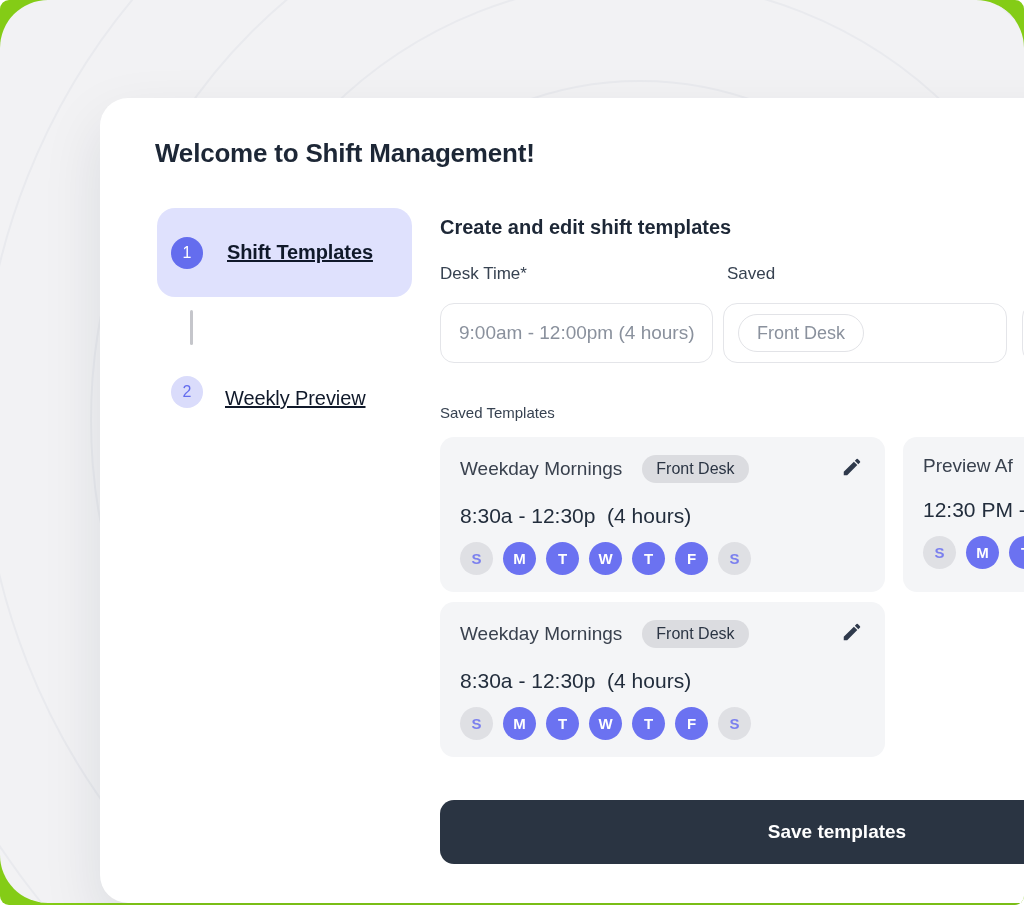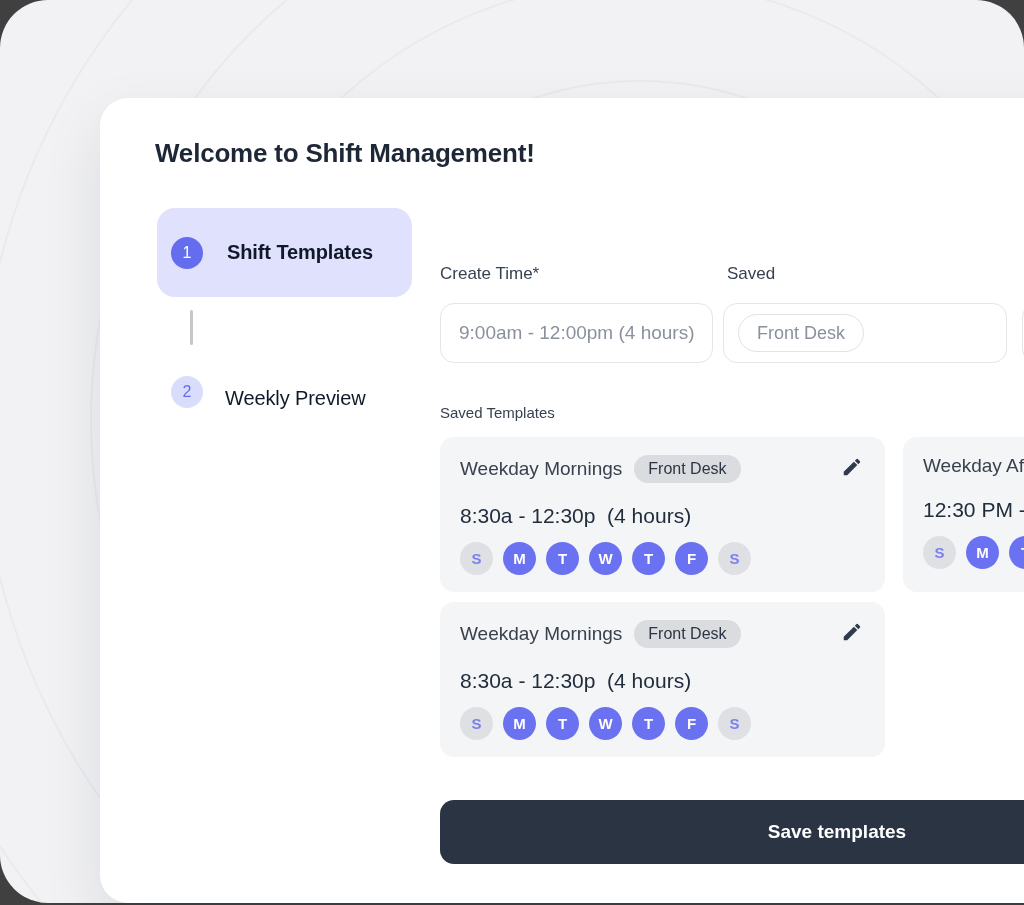--- a/index.html
+++ b/index.html
@@ -1,18 +1,18 @@
 <!DOCTYPE html>
 <html><head>
 <meta charset="utf-8">
 <style>
   * { margin:0; padding:0; box-sizing:border-box; }
   html,body { width:1024px; height:905px; overflow:hidden; background:#ffffff;
               font-family:"Liberation Sans", sans-serif; }
-  .viewport { position:relative; width:1024px; height:905px; overflow:hidden; background:#404040; }
+  .viewport { position:relative; width:1024px; height:905px; overflow:hidden; background:#84cc16;border-radius:9px; }
 
   
   .backdrop { position:absolute; left:0; top:0; width:1024px; height:903px;
               background:#F2F2F4; border-radius:48px; overflow:hidden; }
   .arc { position:absolute; border:2px solid #E9EAEE; border-radius:50%; }
 
   
   .modal { position:absolute; left:100px; top:98px; width:1300px; height:805px;
            background:#ffffff; border-radius:28px;
            box-shadow:0 24px 60px rgba(20,28,45,0.10); }
@@ -22,21 +22,21 @@
 
   
   .step-pill { position:absolute; left:57px; top:110px; width:255px; height:89px;
                border-radius:18px; background:#DFE1FD; display:flex; align-items:center;
                padding-left:14px; gap:24px; cursor:default; }
   .step-circle { width:32px; height:32px; border-radius:50%; display:flex;
                  align-items:center; justify-content:center; font-size:16px; font-weight:500;
                  flex:0 0 auto; }
   .step-circle.active { background:#646DEE; color:#ffffff; }
   .step-circle.idle   { background:#DADCFB; color:#646DEE; }
-  .step-label { font-size:20px; font-weight:600; color:#10192A; letter-spacing:-0.1px; }
+  .step-label { font-size:20px; font-weight:600; color:#10192A; letter-spacing:-0.1px;text-decoration:underline; }
   .connector { position:absolute; left:90px; top:212px; width:3px; height:35px;
                background:#C5C6CB; border-radius:2px; }
   .step-row { position:absolute; left:71px; top:275px; display:flex; align-items:center; gap:22px; }
   .step-row .step-label { font-weight:500;margin-top:14px; }
 
   
   .section-heading { position:absolute; left:340px; top:118px; font-size:20px;
                      font-weight:700; color:#1D2736; }
   .field-label { position:absolute; font-size:17px; font-weight:500; color:#374251; }
   .lbl-shift { left:340px; top:166px; }
@@ -55,21 +55,21 @@
                background:#ffffff; cursor:pointer; }
 
   
   .saved-label { position:absolute; left:340px; top:306px; font-size:15px;
                  font-weight:500; color:#374251; }
   .tcard { position:absolute; width:445px; height:155px; background:#F4F5F7;
            border-radius:14px; padding:18px 20px; }
   .tcard.c0 { left:340px; top:339px; }
   .tcard.c1 { left:340px; top:504px; }
   .tcard.c2 { left:803px; top:339px; }
-  .tcard-head { display:flex; align-items:center; gap:12px; }
+  .tcard-head { display:flex; align-items:center; gap:20px; }
   .tcard-title { font-size:19px; font-weight:500; color:#39414E; white-space:nowrap; }
   .tcard-badge { background:#DBDCE0; border-radius:15px; padding:5px 14px;
                  font-size:16px; font-weight:500; color:#2B3544; white-space:nowrap; }
   .edit-btn { position:absolute; right:20px; top:18px; width:26px; height:26px;
               background:none; border:none; cursor:pointer; display:flex;
               align-items:center; justify-content:center; }
   .tcard-time { margin-top:21px; font-size:21px; color:#222D3C; white-space:pre; }
   .chips { display:flex; gap:10px; margin-top:14px; }
   .chip { width:33px; height:33px; border-radius:50%; display:flex; align-items:center;
           justify-content:center; font-size:15px; font-weight:700; flex:0 0 auto; }
@@ -104,22 +104,23 @@
     <div class="step-pill">
       <span class="step-circle active">1</span>
       <span class="step-label">Shift Templates</span>
     </div>
     <div class="connector"></div>
     <div class="step-row">
       <span class="step-circle idle">2</span>
       <span class="step-label">Weekly Preview</span>
     </div>
 
+    <h2 class="section-heading">Create and edit shift templates</h2>
 
-    <label class="field-label lbl-shift">Create Time*</label>
+    <label class="field-label lbl-shift">Desk Time*</label>
     <div class="field field-shift">
       <input class="field-input" type="text" value="9:00am - 12:00pm (4 hours)" style="">
     </div>
 
     <label class="field-label lbl-team">Saved</label>
     <div class="field field-team">
       <span class="team-chip">Front Desk</span>
     </div>
 
     <div class="field field-extra"></div>
@@ -169,21 +170,21 @@
         <span class="chip on">T</span>
         <span class="chip on">W</span>
         <span class="chip on">T</span>
         <span class="chip on">F</span>
         <span class="chip off">S</span>
       </div>
     </div>
 
     <div class="tcard c2">
       <div class="tcard-head">
-        <span class="tcard-title">Weekday Af</span>
+        <span class="tcard-title">Preview Af</span>
       </div>
       <div class="tcard-time">12:30 PM -</div>
       <div class="chips">
         <span class="chip off">S</span>
         <span class="chip on">M</span>
         <span class="chip on">T</span>
       </div>
     </div>
 
     <button class="save-btn">Save templates</button>

